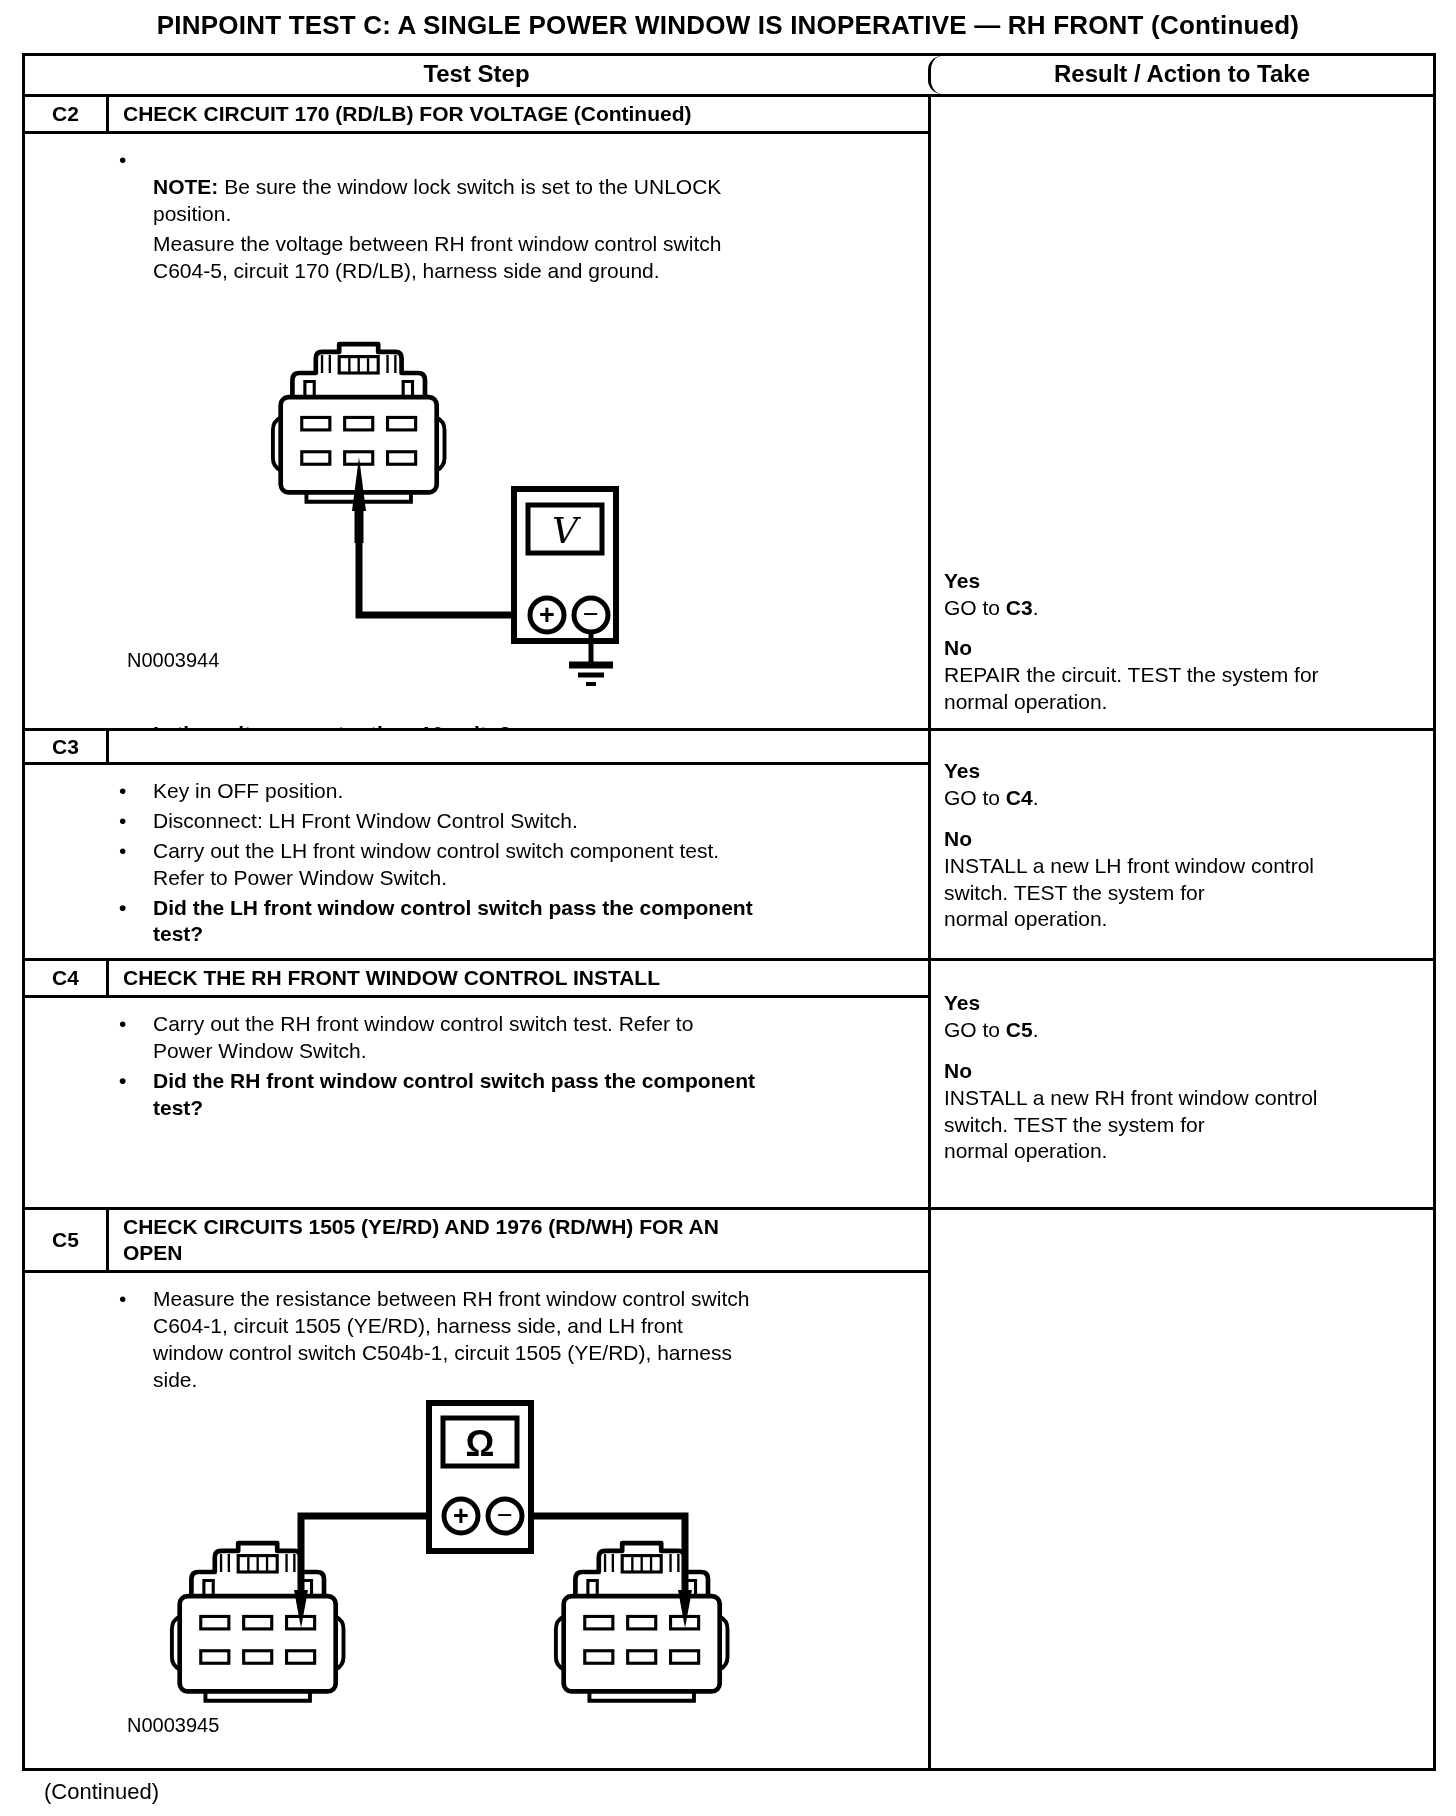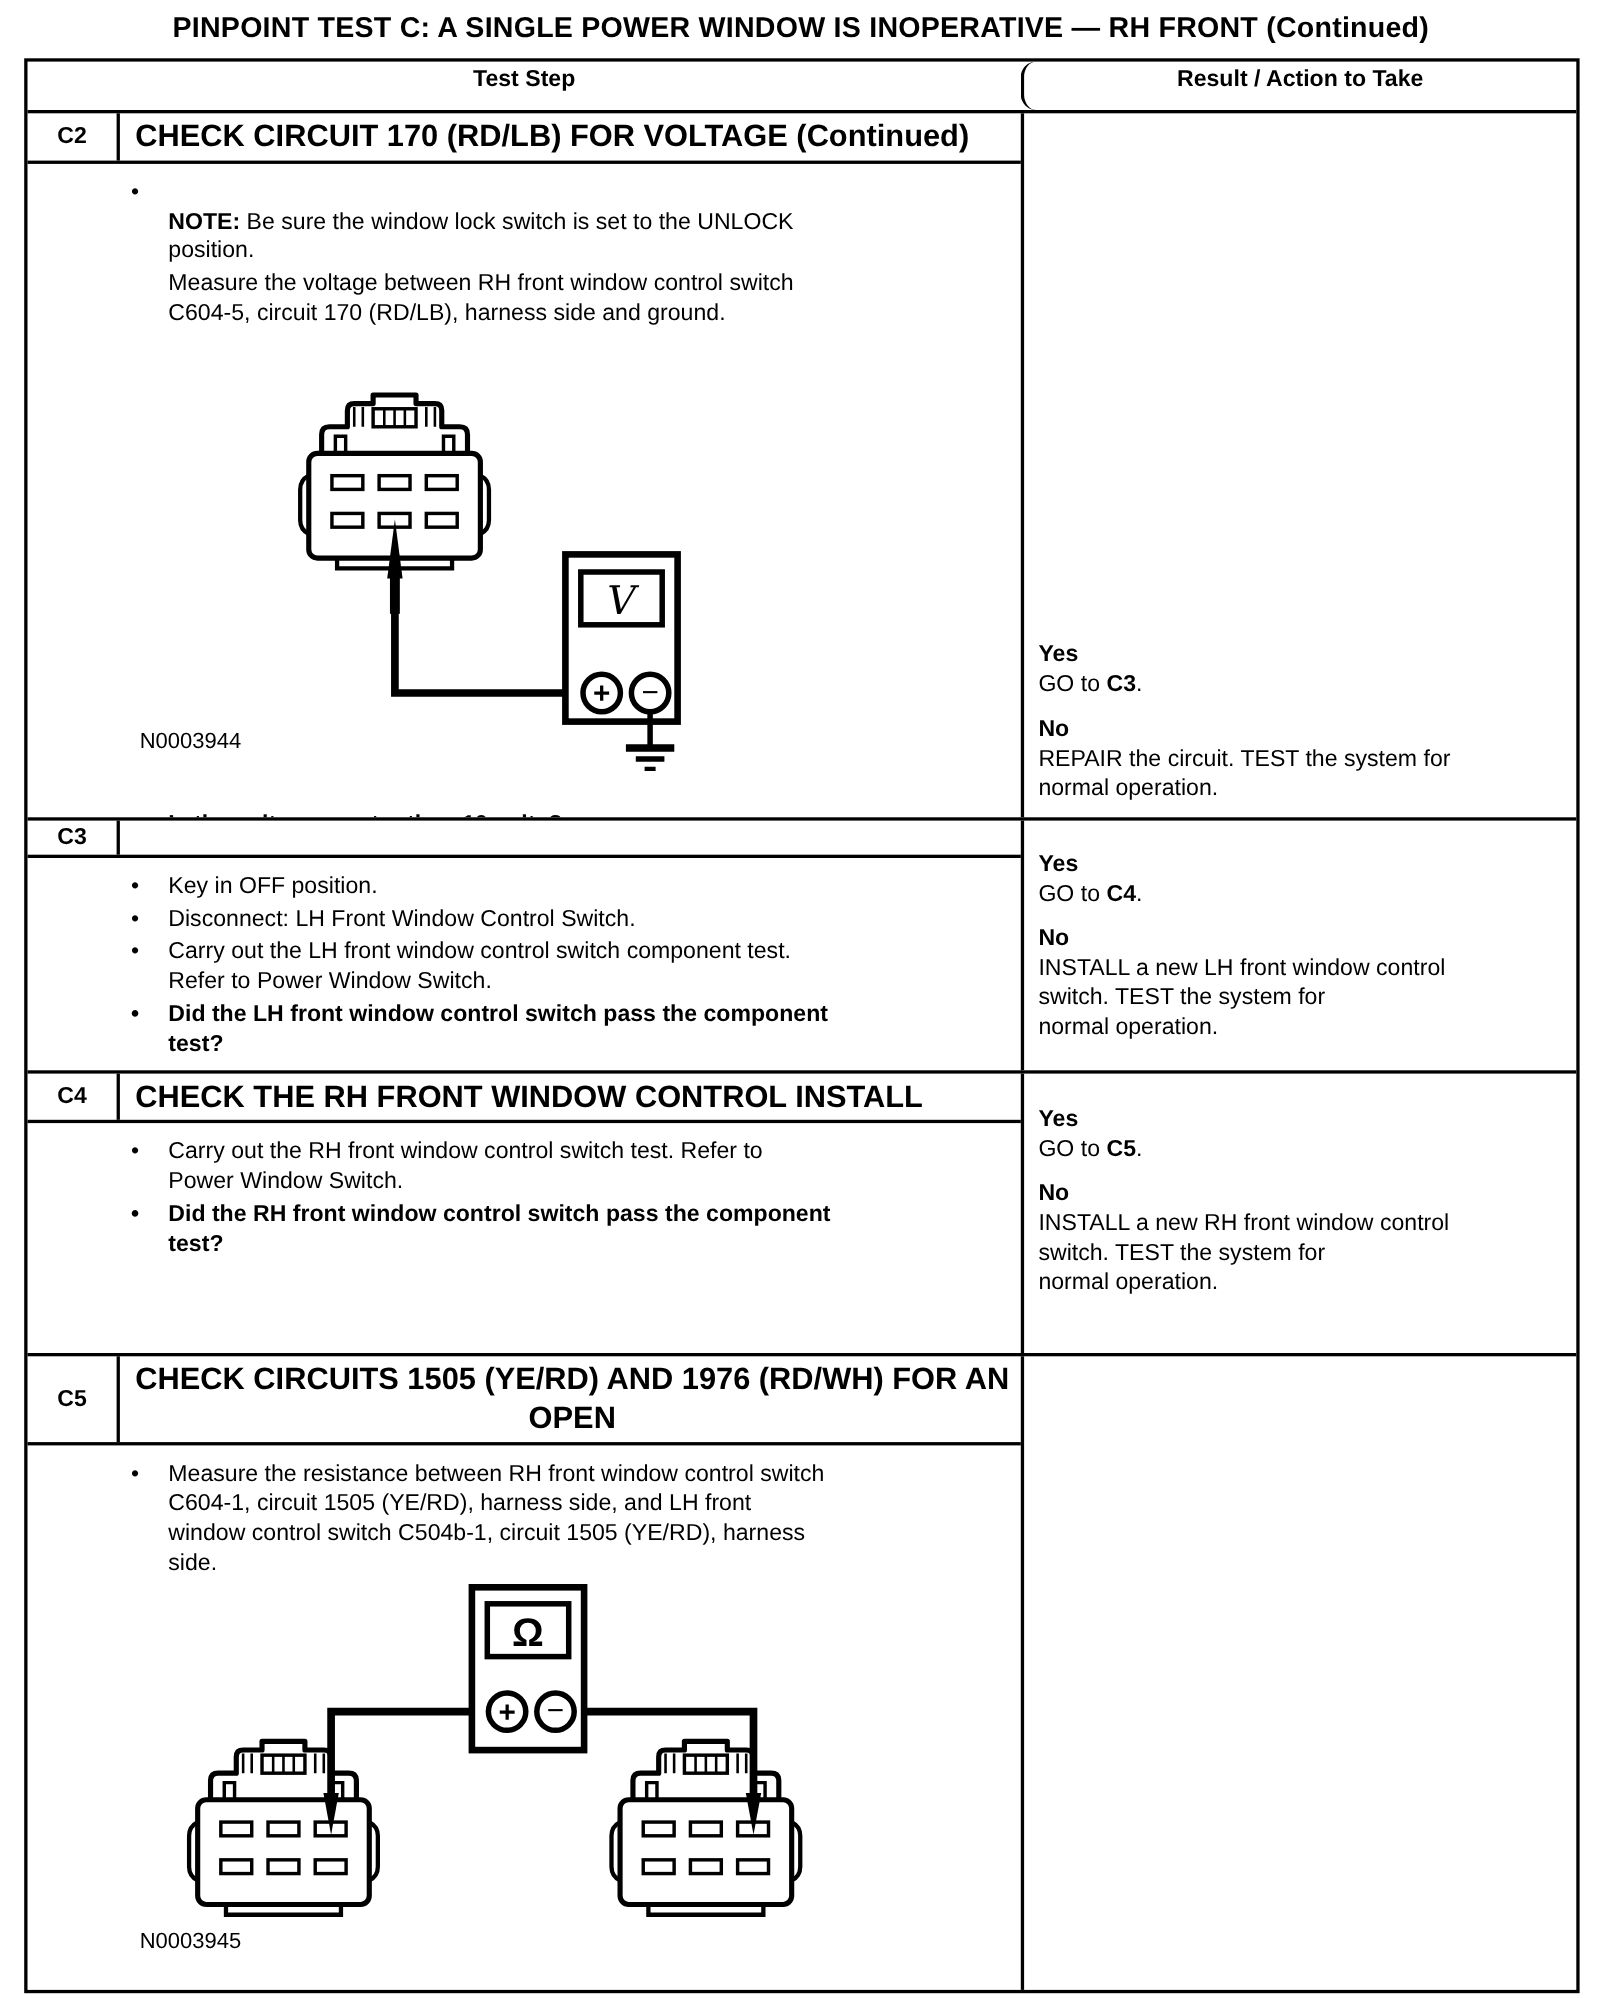--- a/index.html
+++ b/index.html
@@ -23,48 +23,47 @@
     margin:12px 0 0 22px;
     width:1414px;
     border:3px solid #000;
   }
 
   .thead {
     display:grid; grid-template-columns:903px 1fr;
     border-bottom:3px solid #000;
   }
   .th {
-    font-size:21px; font-weight:bold;
-    text-align:center; padding:4px 0 16px 0;
+    font-size:24px; font-weight:bold;
+    text-align:center; padding:4px 0 6px 0;
   }
   .th-right { border-left:3px solid #000;border-radius:14px; }
 
   .step { display:grid; grid-template-columns:903px 1fr; }
   .step + .step { border-top:3px solid #000; }
 
   .step-left { display:flex; flex-direction:column; }
 
   .step-strip {
     display:grid; grid-template-columns:84px 1fr;
     border-bottom:3px solid #000;
     min-height:34px;
   }
   .step-strip.tall { min-height:60px; }
   .step-num {
     border-right:3px solid #000;
     font-size:21px; font-weight:bold;
     display:flex; align-items:center; justify-content:center;
   }
   .step-title {
-    font-size:28px; font-weight:bold;
+    font-size:21px; font-weight:bold;
     line-height:1.24;
     padding:4px 8px 4px 14px;
     display:flex; align-items:center;
     white-space:pre-line;
-    text-align:center;
   }
 
   .step-body {
     font-size:21px; line-height:1.28;
     padding:13px 8px 0 94px;
     overflow:hidden;
   }
   .h-c2 { height:594px; }
   .h-c3 { height:193px; }
   .h-c4 { height:209px; }

